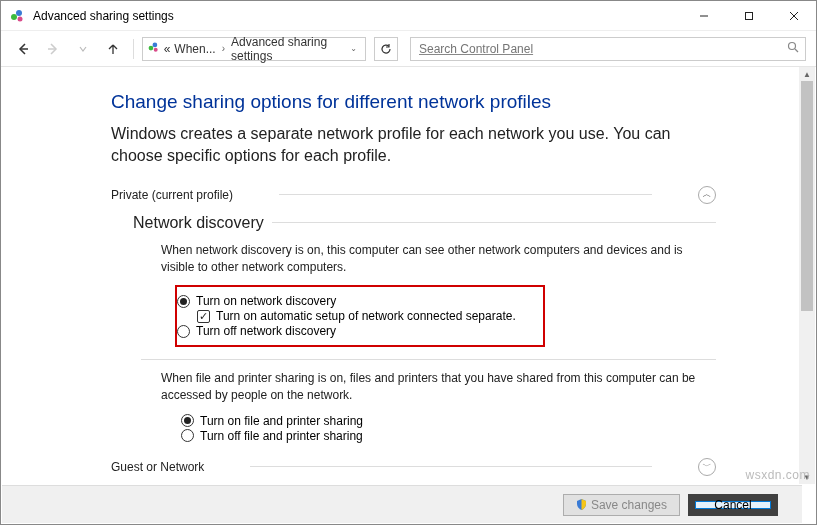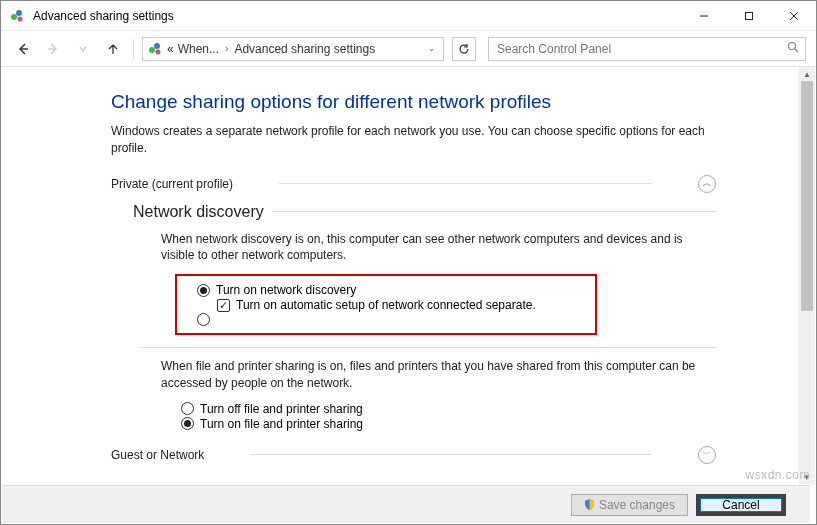--- a/index.html
+++ b/index.html
@@ -68,27 +68,28 @@
   .breadcrumb .chev { color: #666; font-size: 10px; padding: 0 2px; }
   .breadcrumb .spacer { flex: 1; }
   .breadcrumb .dd { color: #666; font-size: 8px; padding-right: 4px; }
   .refresh {
     width: 24px; height: 24px;
     display: flex; align-items: center; justify-content: center;
     border: 1px solid #ccc;
     margin-left: 2px;
   }
   .searchbox {
-    width: 318px;
+    width: 396px;
     height: 24px;
     border: 1px solid #ccc;
     margin-left: 6px;
     display: flex; align-items: center;
     padding: 0 6px;
     color: #888;
+    text-decoration: underline;
   }
   .searchbox input {
     flex: 1; border: none; outline: none;
     font: inherit; color: #555;
     background: transparent;
   }
   .searchbox .mag { color: #888; }
   
   .content-wrap {
     position: absolute;
@@ -116,21 +117,21 @@
   .scrollbar .arrow.down { bottom: 0; }
   .content {
     padding: 24px 100px 10px 110px;
   }
   h1.page-title {
     color: #003399;
     font-weight: normal;
     font-size: 19px;
     margin: 0 0 10px 0;
   }
-  .desc { font-size: 12px; color: #222; margin-bottom: 18px; line-height: 1.4; }
+  .desc { font-size: 16px; color: #222; margin-bottom: 18px; line-height: 1.4; }
   .section-header {
     display: flex; align-items: center;
     font-size: 12px; color: #222;
     margin-bottom: 10px;
     gap: 38px;
   }
   .section-header .label { white-space: nowrap; }
   .section-header .line {
     flex: 1; height: 1px; background: #ddd; margin: 0 8px;
   }
@@ -150,23 +151,23 @@
   .body-text {
     font-size: 12px; color: #222; line-height: 1.4;
     margin-left: 50px; margin-bottom: 10px;
   }
   .options {
     margin-left: 70px;
     font-size: 12px;
   }
   .options.highlight {
     border: 2px solid #d00000;
-    padding: 6px 10px 6px 20px;
+    padding: 6px 10px 6px 0;
     margin-left: 64px;
-    width: 422px;
+    width: 370px;
   }
   .opt-row {
     display: flex; align-items: center;
     gap: 6px; margin: 1px 0;
   }
   .opt-row.indent { margin-left: 20px; }
   .radio, .check {
     width: 13px; height: 13px;
     border: 1px solid #333;
     display: inline-flex; align-items: center; justify-content: center;
@@ -174,42 +175,42 @@
   }
   .radio { border-radius: 50%; }
   .radio.sel::after {
     content: ""; width: 7px; height: 7px; background: #222; border-radius: 50%;
   }
   .check { border-radius: 2px; }
   .check.sel { color: #222; font-size: 11px; line-height: 1; }
   
   .bottombar {
     position: absolute;
-    left: 1px; right: 6px; bottom: 1px;
+    left: 1px; right: 14px; bottom: 1px;
     height: 38px;
     background: #f0f0f0;
     border-top: 1px solid #ddd;
     display: flex;
     align-items: center;
     justify-content: flex-end;
     padding-right: 24px;
     gap: 8px;
   }
   .btn {
     height: 22px;
     min-width: 90px;
     padding: 0 12px;
     border: 1px solid #adadad;
     background: #e1e1e1;
     font: inherit;
     display: flex; align-items: center; justify-content: center;
     gap: 4px;
   }
   .btn.disabled { color: #888; }
-  .btn.primary { border: 4px solid #404040; box-shadow: 0 0 0 1px #0078d7 inset; background: #e5f1fb; }
+  .btn.primary { border: 7px solid #404040; box-shadow: 0 0 0 1px #0078d7 inset; background: #e5f1fb; }
   .shield {
     display:inline-block; width:11px; height:11px;
   }
   .watermark {
     position: absolute; right: 6px; bottom: 42px;
     font-size: 12px; color: #bbb; letter-spacing: .5px;
     pointer-events: none;
   }
 </style>
 </head>
@@ -316,37 +317,38 @@
       <div class="opt-row">
         <span class="radio sel"></span>
         <span>Turn on network discovery</span>
       </div>
       <div class="opt-row indent">
         <span class="check sel">✓</span>
         <span>Turn on automatic setup of network connected separate.</span>
       </div>
       <div class="opt-row">
         <span class="radio"></span>
+        <span>Turn off network discovery</span>
       </div>
     </div>
 
     <div style="height:12px"></div>
 
     <div class="subhead">
       <span class="line"></span>
     </div>
     <div class="body-text">When file and printer sharing is on, files and printers that you have shared from this computer can be accessed by people on the network.</div>
     <div class="options">
       <div class="opt-row">
+        <span class="radio sel"></span>
+        <span>Turn on file and printer sharing</span>
+      </div>
+      <div class="opt-row">
         <span class="radio"></span>
         <span>Turn off file and printer sharing</span>
-      </div>
-      <div class="opt-row">
-        <span class="radio sel"></span>
-        <span>Turn on file and printer sharing</span>
       </div>
     </div>
 
     <div style="height:14px"></div>
 
     <div class="section-header">
       <span class="label">Guest or Network</span>
       <span class="line"></span>
       <span class="chevron-circle">﹀</span>
     </div>

